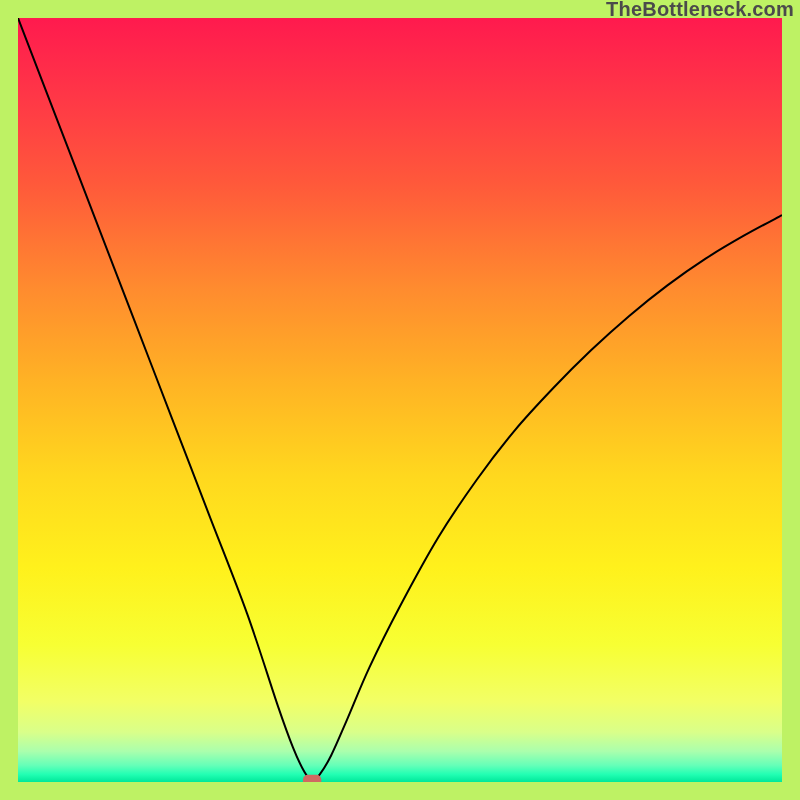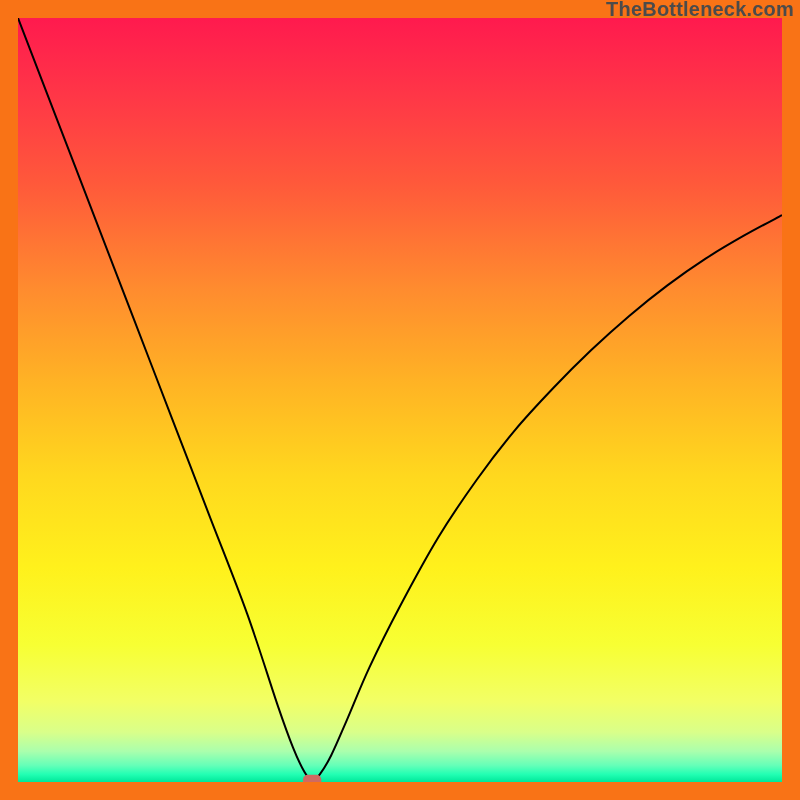--- a/index.html
+++ b/index.html
@@ -7,21 +7,21 @@
     padding: 0;
     width: 800px;
     height: 800px;
     overflow: hidden;
     background: #000;
   }
   .frame {
     position: relative;
     width: 800px;
     height: 800px;
-    background: #f97316;
+    background: #bef264;
   }
   .plot-area {
     position: absolute;
     left: 18px;
     top: 18px;
     width: 764px;
     height: 764px;
     overflow: hidden;
   }
   .watermark {

